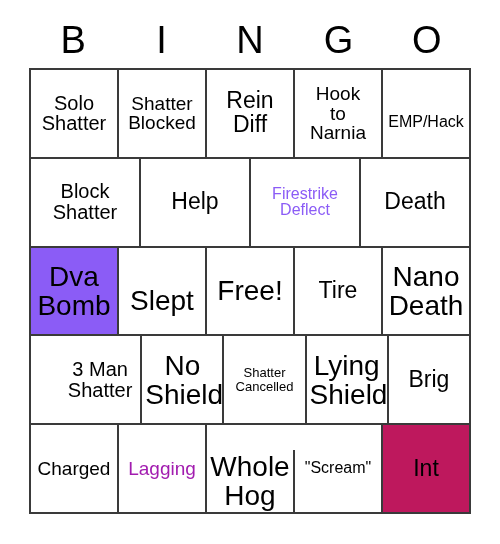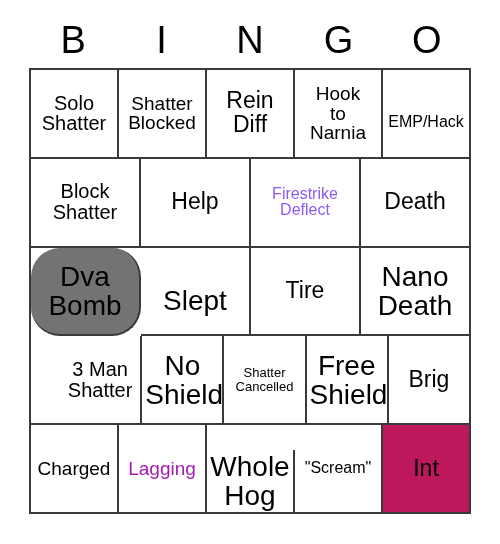--- a/index.html
+++ b/index.html
@@ -138,26 +138,29 @@
       <div class="cell" style="background: rgb(255, 255, 255); border-right-color: rgb(58, 58, 58); border-bottom-color: rgb(58, 58, 58);">
           <span class="cell-text fs-xs" style="color: #8b5cf6;">Firestrike
 Deflect</span>
         </div>
       <div class="cell" style="background: rgb(255, 255, 255); border-right-color: rgb(58, 58, 58); border-bottom-color: rgb(58, 58, 58);">
           <span class="cell-text fs-xl" style="color: rgb(0, 0, 0);">Death</span>
         </div>
     </div>
 
     <div class="grid-row">
-      <div class="cell" style="background: #737373; border-right-color: rgb(58, 58, 58); border-bottom-color: rgb(58, 58, 58); border-radius: 29px;">
+      <div class="cell" style="background: #8b5cf6; border-right-color: rgb(58, 58, 58); border-bottom-color: rgb(58, 58, 58);">
           <span class="cell-text fs-lg" style="color: rgb(0, 0, 0);">Dva
 Bomb</span>
         </div>
       <div class="cell" style="background: rgb(255, 255, 255); border-right-color: rgb(58, 58, 58); border-bottom-color: rgb(58, 58, 58);">
           <span class="cell-text fs-lg" style="color: rgb(0, 0, 0); margin-top: 20px;">Slept</span>
+        </div>
+      <div class="cell" style="background: rgb(255, 255, 255); border-right-color: rgb(58, 58, 58); border-bottom-color: rgb(58, 58, 58);">
+          <span class="cell-text fs-lg" style="color: rgb(0, 0, 0);">Free!</span>
         </div>
       <div class="cell" style="background: rgb(255, 255, 255); border-right-color: rgb(58, 58, 58); border-bottom-color: rgb(58, 58, 58);">
           <span class="cell-text fs-xl" style="color: rgb(0, 0, 0);">Tire</span>
         </div>
       <div class="cell" style="background: rgb(255, 255, 255); border-right-color: rgb(58, 58, 58); border-bottom-color: rgb(58, 58, 58);">
           <span class="cell-text fs-lg" style="color: rgb(0, 0, 0);">Nano
 Death</span>
         </div>
     </div>
 
@@ -168,21 +171,21 @@
         </div>
       <div class="cell" style="background: rgb(255, 255, 255); border-right-color: rgb(58, 58, 58); border-bottom-color: rgb(58, 58, 58);">
           <span class="cell-text fs-lg" style="color: rgb(0, 0, 0);">No
 Shield</span>
         </div>
       <div class="cell" style="background: rgb(255, 255, 255); border-right-color: rgb(58, 58, 58); border-bottom-color: rgb(58, 58, 58);">
           <span class="cell-text fs-xxs" style="color: rgb(0, 0, 0);">Shatter
 Cancelled</span>
         </div>
       <div class="cell" style="background: rgb(255, 255, 255); border-right-color: rgb(58, 58, 58); border-bottom-color: rgb(58, 58, 58);">
-          <span class="cell-text fs-lg" style="color: rgb(0, 0, 0);">Free
+          <span class="cell-text fs-lg" style="color: rgb(0, 0, 0);">Lying
 Shield</span>
         </div>
       <div class="cell" style="background: rgb(255, 255, 255); border-right-color: rgb(58, 58, 58); border-bottom-color: rgb(58, 58, 58);">
           <span class="cell-text fs-xl" style="color: rgb(0, 0, 0);">Brig</span>
         </div>
     </div>
 
     <div class="grid-row">
       <div class="cell" style="background: rgb(255, 255, 255); border-right-color: rgb(58, 58, 58); border-bottom-color: rgb(58, 58, 58);">
           <span class="cell-text fs-sm" style="color: rgb(0, 0, 0);">Charged</span>

